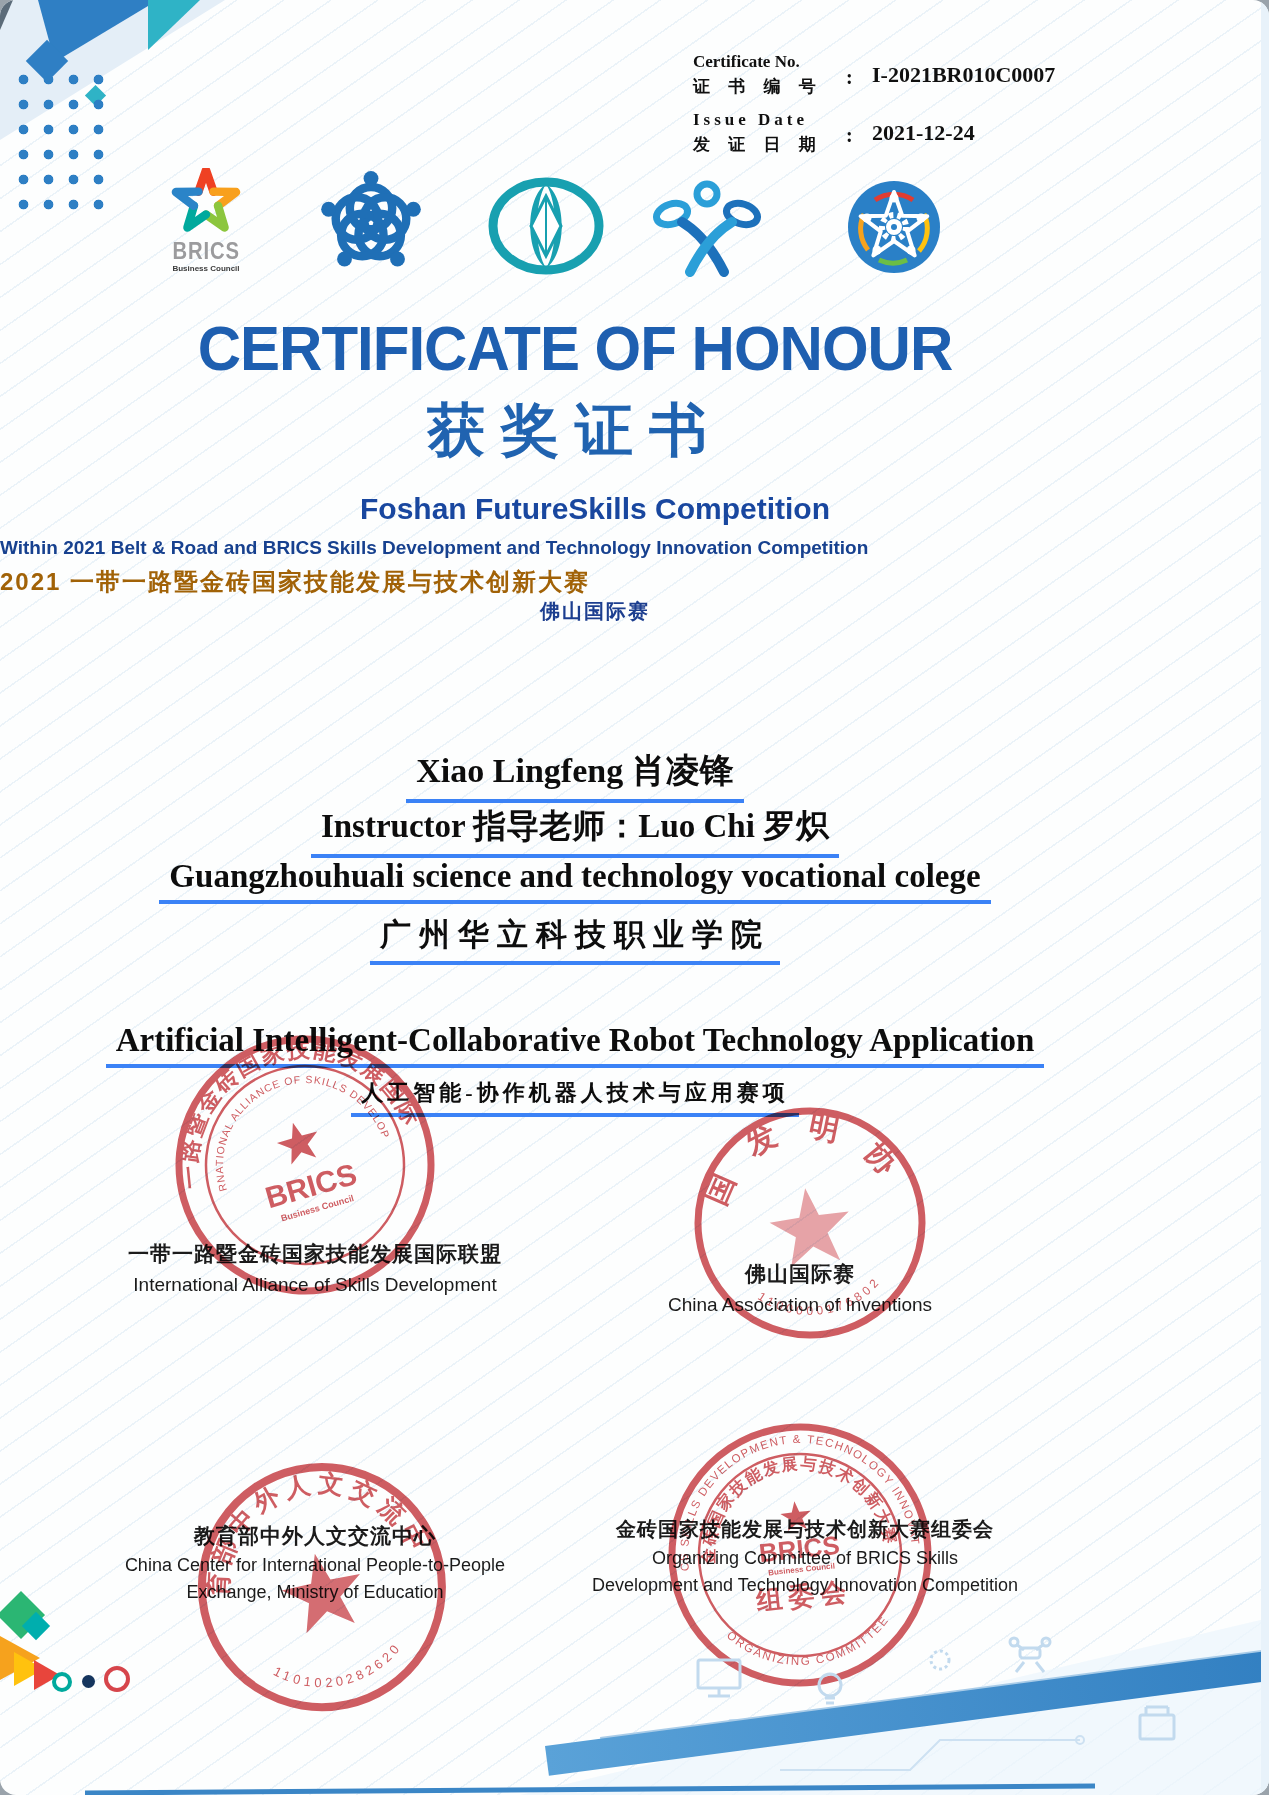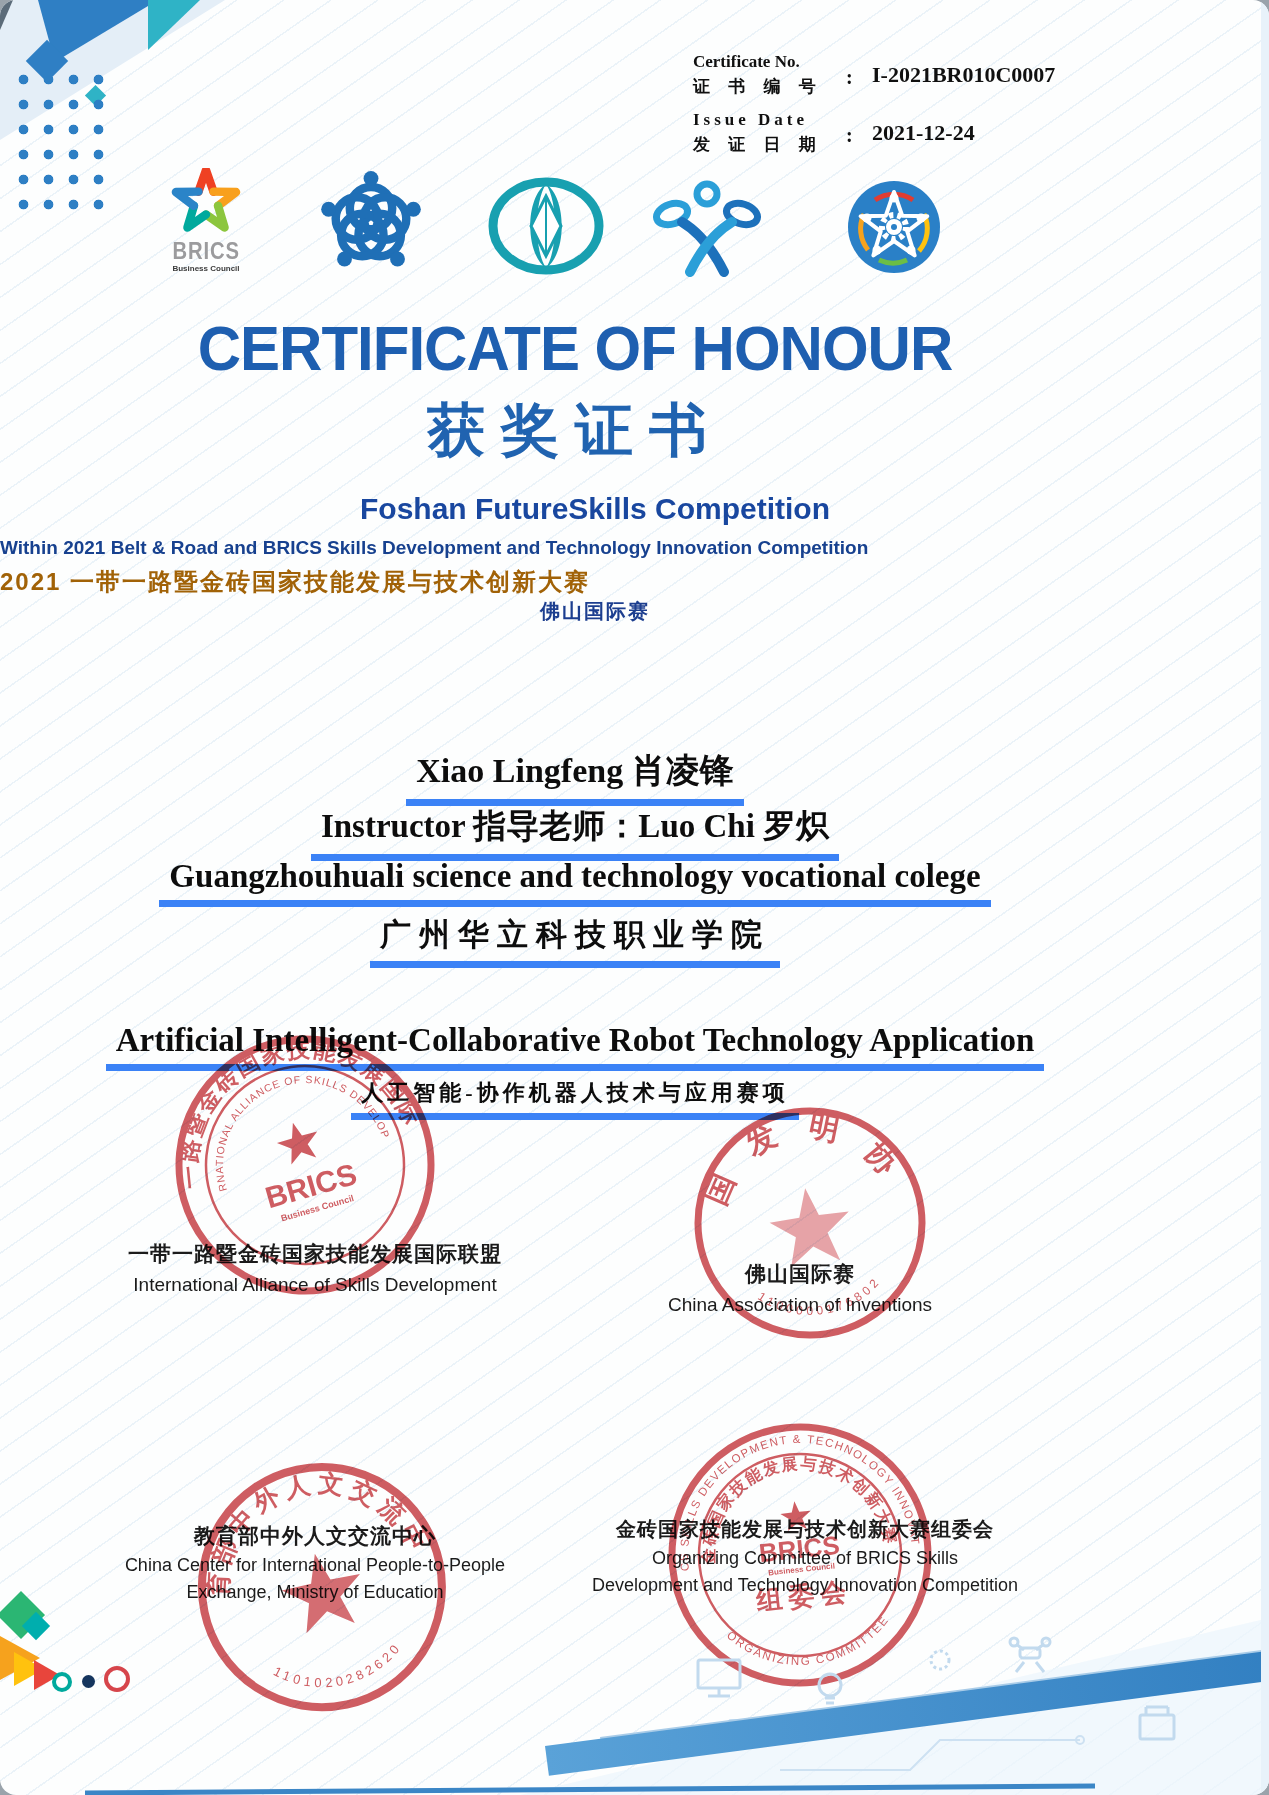--- a/index.html
+++ b/index.html
@@ -33,21 +33,21 @@
   .title-en{left:0;top:314px;width:1150px;text-align:center;font-size:60px;font-weight:800;
             color:#1e5fb0;letter-spacing:-1px;transform:scaleY(1.04);}
   .title-zh{left:0;top:392px;width:1150px;text-align:center;font-size:58px;font-weight:bold;
             color:#2063b0;letter-spacing:16px;font-family:"Liberation Serif",serif;}
   .comp-name{left:0;top:492px;width:1190px;text-align:center;font-size:30px;font-weight:800;color:#19479f;}
   .comp-within{left:0;top:537px;width:1190px;text-align:left;font-size:19px;font-weight:bold;color:#17418f;}
   .comp-zh{left:0;top:566px;width:1190px;text-align:left;font-size:24px;font-weight:bold;color:#a16207;letter-spacing:2px;}
   .comp-venue{left:0;top:598px;width:1190px;text-align:center;font-size:20px;font-weight:bold;color:#1c3e8f;letter-spacing:2px;}
   
   .bl{left:0;width:1150px;text-align:center;font-family:"Liberation Serif",serif;font-weight:bold;color:#0d0d0d;}
-  .bl span{display:inline-block;border-bottom:7px solid #3b82f6;padding:0 10px 5px 10px;}
+  .bl span{display:inline-block;border-bottom:4px solid #3b82f6;padding:0 10px 5px 10px;}
   .l-name{top:748px;font-size:34px;}
   .l-instructor{top:804px;font-size:33px;}
   .l-school-en{top:858px;font-size:33px;}
   .l-school-zh{top:914px;font-size:31px;letter-spacing:8px;}
   .l-prize{top:968px;font-size:33px;}
   .l-event-en{top:1022px;font-size:33px;}
   .l-event-zh{top:1078px;font-size:22px;letter-spacing:4px;}
   
   .stamp{mix-blend-mode:multiply;opacity:.82;}
   .cap{text-align:center;color:#1b1b1b;}

